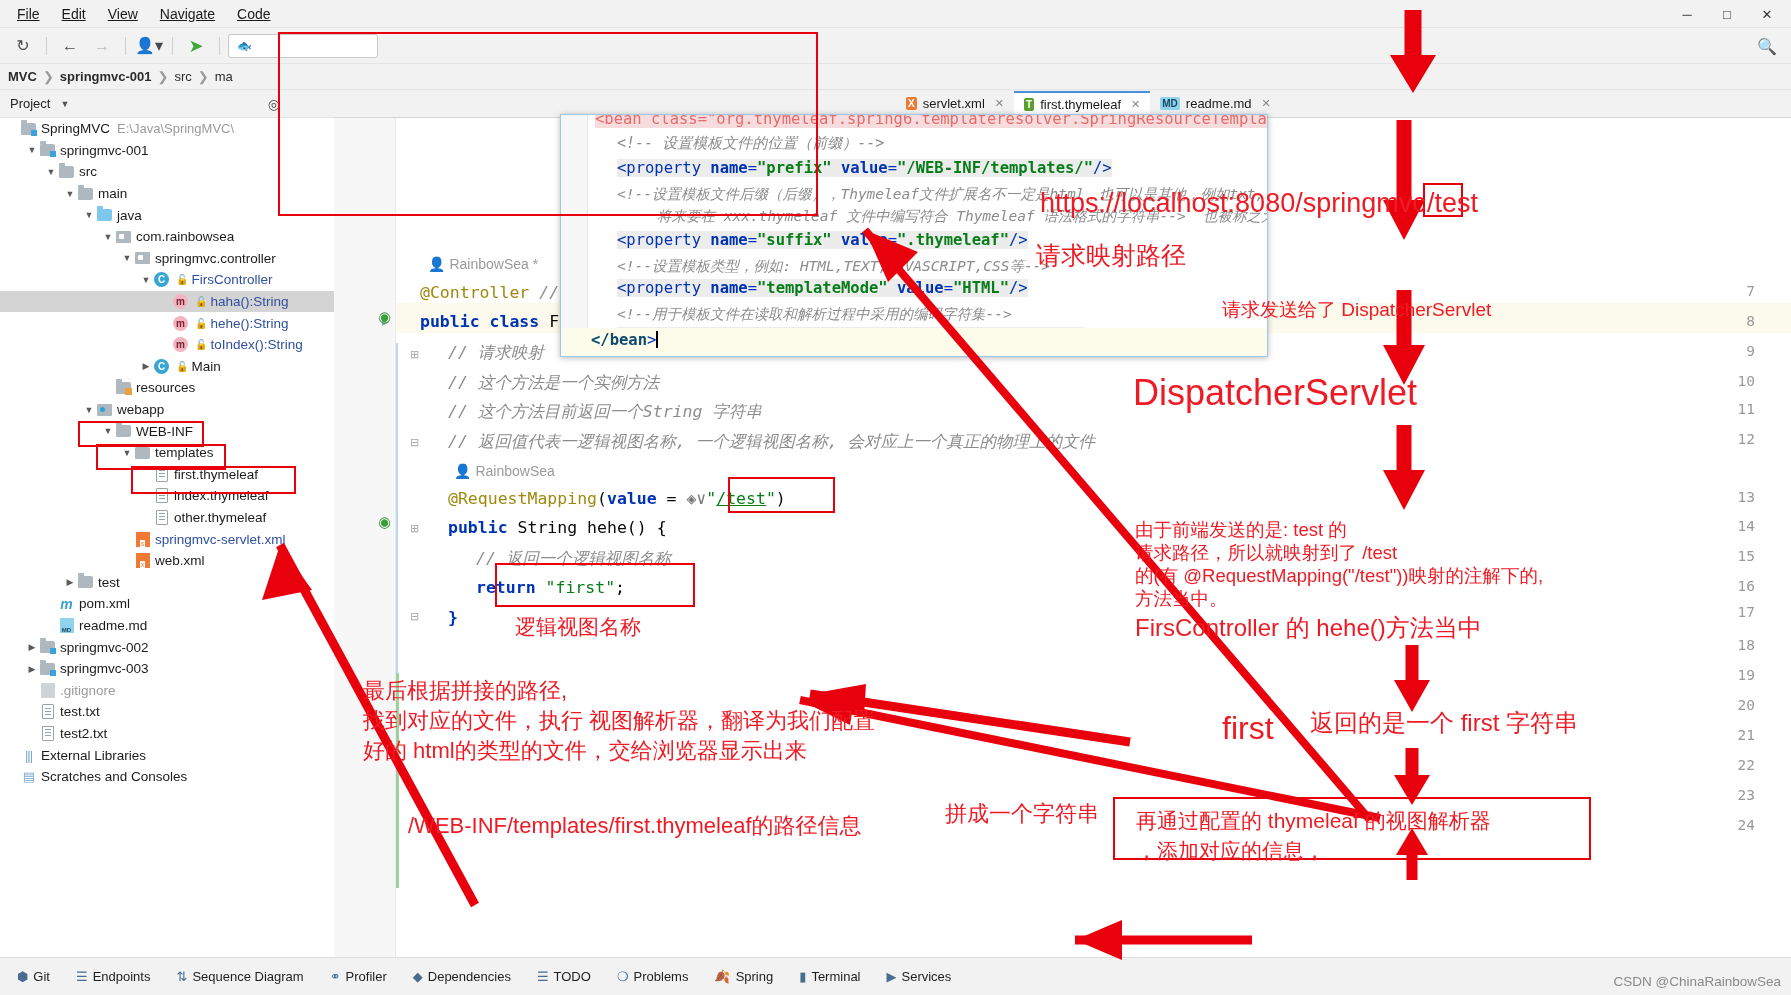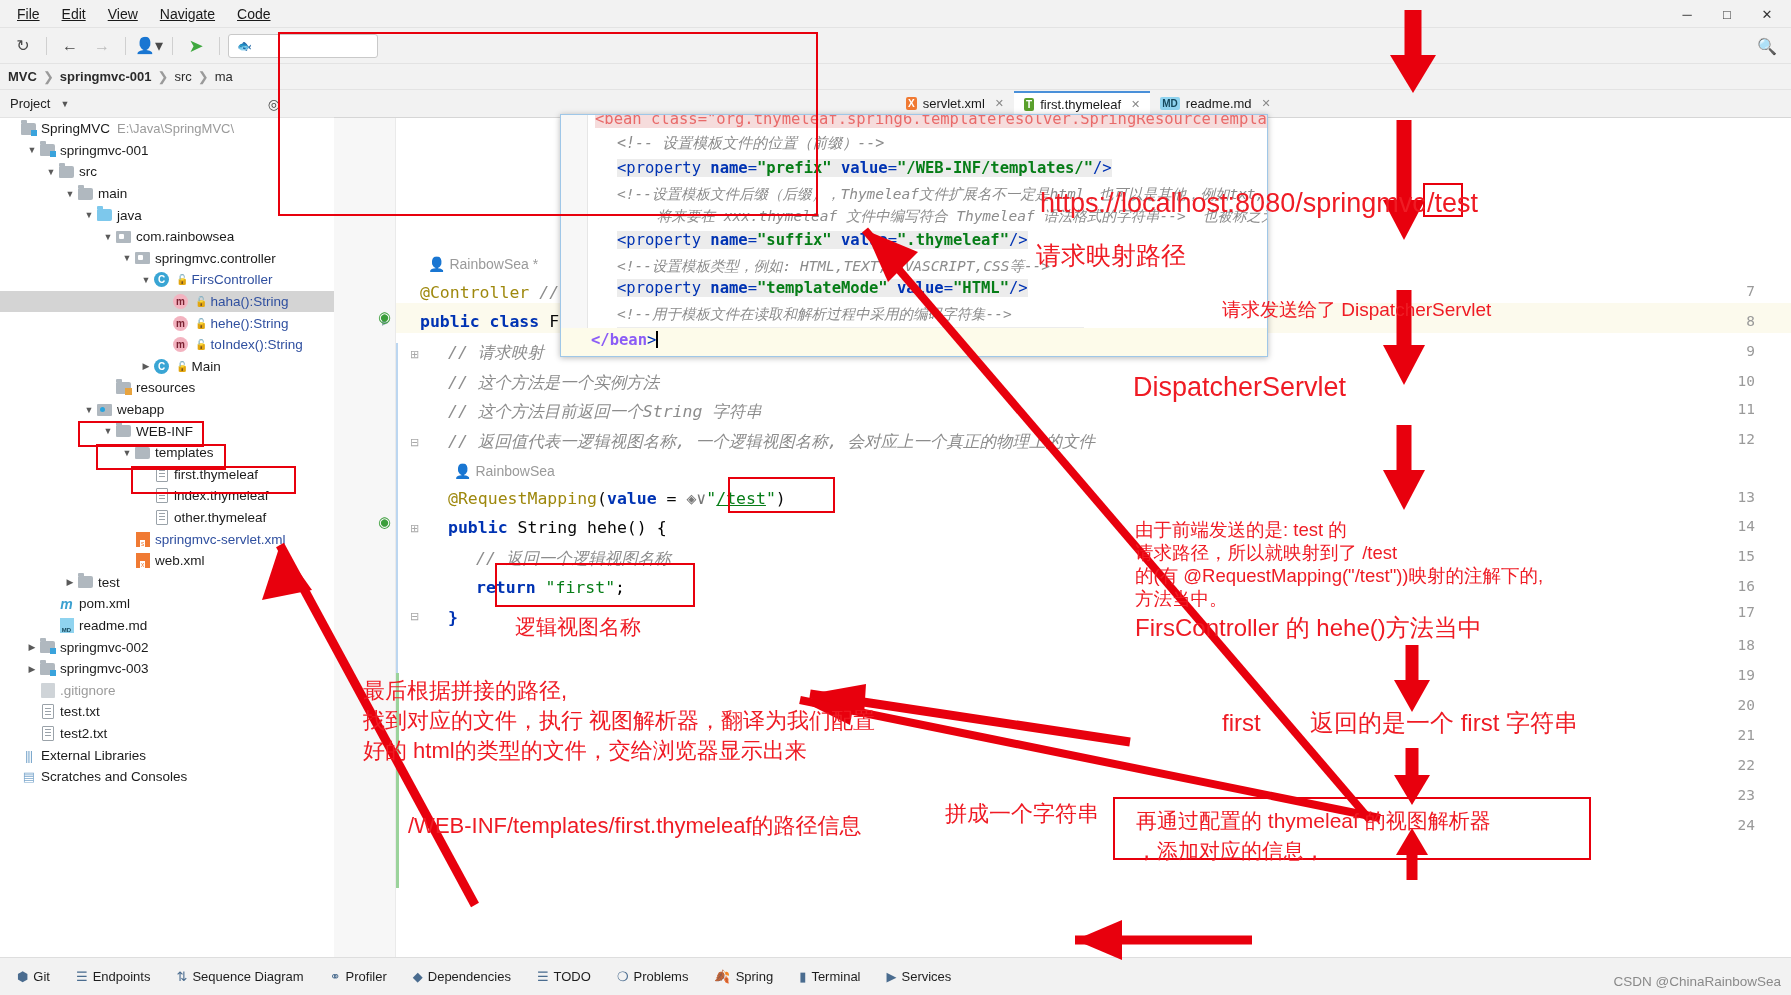--- a/index.html
+++ b/index.html
@@ -558,21 +558,21 @@
       <div class="pline cm" style="left:56px;top:19px;font-size:15px">&lt;!-- 设置模板文件的位置（前缀）--&gt;</div>
       <div class="pline codebg" style="left:56px;top:44px"><span style="color:#0033b3">&lt;property </span><span style="color:#0033b3;font-weight:bold">name</span><span style="color:#0033b3">=</span><span style="color:#067d17;font-weight:bold">"prefix"</span><span style="color:#0033b3;font-weight:bold"> value</span><span style="color:#0033b3">=</span><span style="color:#067d17;font-weight:bold">"/WEB-INF/templates/"</span><span style="color:#0033b3">/&gt;</span></div>
       <div class="pline cm" style="left:56px;top:70px;font-size:14.5px">&lt;!--设置模板文件后缀（后缀），Thymeleaf文件扩展名不一定是html，也可以是其他，例如txt,</div>
       <div class="pline cm" style="left:96px;top:92px;font-size:14.5px">将来要在 xxx.thymeleaf 文件中编写符合 Thymeleaf 语法格式的字符串--&gt;  也被称之为"模</div>
       <div class="pline codebg" style="left:56px;top:116px"><span style="color:#0033b3">&lt;property </span><span style="color:#0033b3;font-weight:bold">name</span><span style="color:#0033b3">=</span><span style="color:#067d17;font-weight:bold">"suffix"</span><span style="color:#0033b3;font-weight:bold"> value</span><span style="color:#0033b3">=</span><span style="color:#067d17;font-weight:bold">".thymeleaf"</span><span style="color:#0033b3">/&gt;</span></div>
       <div class="pline cm" style="left:56px;top:142px;font-size:14.5px">&lt;!--设置模板类型，例如: HTML,TEXT,JAVASCRIPT,CSS等--&gt;</div>
       <div class="pline codebg" style="left:56px;top:164px"><span style="color:#0033b3">&lt;property </span><span style="color:#0033b3;font-weight:bold">name</span><span style="color:#0033b3">=</span><span style="color:#067d17;font-weight:bold">"templateMode"</span><span style="color:#0033b3;font-weight:bold"> value</span><span style="color:#0033b3">=</span><span style="color:#067d17;font-weight:bold">"HTML"</span><span style="color:#0033b3">/&gt;</span></div>
       <div class="pline cm" style="left:56px;top:190px;font-size:14.5px">&lt;!--用于模板文件在读取和解析过程中采用的编码字符集--&gt;</div>
       <div class="pline codebg" style="left:56px;top:212px"><span style="color:#0033b3">&lt;property </span><span style="color:#0033b3;font-weight:bold">name</span><span style="color:#0033b3">=</span><span style="color:#067d17;font-weight:bold">"characterEncoding"</span><span style="color:#0033b3;font-weight:bold"> value</span><span style="color:#0033b3">=</span><span style="color:#067d17;font-weight:bold">"UTF-8"</span><span style="color:#0033b3">/&gt;</span></div>
       <div class="footer">
-        <div class="pline" style="left:30px;top:3px"><span style="color:#8b5cf6;font-weight:bold">&lt;/bean</span><span style="color:#0033b3">&gt;</span><span style="background:#000;display:inline-block;width:2px;height:17px;vertical-align:-3px"></span></div>
+        <div class="pline" style="left:30px;top:3px"><span style="color:#0c4a6e;font-weight:bold">&lt;/bean</span><span style="color:#0033b3">&gt;</span><span style="background:#000;display:inline-block;width:2px;height:17px;vertical-align:-3px"></span></div>
       </div>
     </div>
   </div>
 
   <svg class="overlay" viewBox="0 0 1791 995">
     <defs>
       <marker id="ah" markerWidth="6" markerHeight="6" refX="2.6" refY="3" orient="auto">
         <path d="M0,0 L6,3 L0,6 z" fill="#e8000d"></path>
       </marker>
     </defs>
@@ -639,27 +639,27 @@
   <div class="rbox" style="left:495px;top:563px;width:200px;height:44px;"></div>
   <div class="rbox" style="left:78px;top:421px;width:126px;height:26px;"></div>
   <div class="rbox" style="left:96px;top:444px;width:130px;height:26px;"></div>
   <div class="rbox" style="left:131px;top:466px;width:165px;height:28px;"></div>
   <div class="rbox" style="left:1113px;top:797px;width:478px;height:63px;"></div>
 
   <div class="rtext" style="left:1040px;top:186px;font-size:27px;">https://localhost:8080/springmvc</div>
   <div class="rtext" style="left:1427px;top:186px;font-size:27px;">/test</div>
   <div class="rtext" style="left:1036px;top:239px;font-size:25px;">请求映射路径</div>
   <div class="rtext" style="left:1222px;top:298px;font-size:19px;">请求发送给了 DispatcherServlet</div>
-  <div class="rtext" style="left:1133px;top:370px;font-size:27px;">DispatcherServlet</div>
+  <div class="rtext" style="left:1133px;top:370px;font-size:36px;">DispatcherServlet</div>
   <div class="rtext" style="left:1135px;top:518px;font-size:18.5px;line-height:23px;">由于前端发送的是: test 的
 请求路径，所以就映射到了 /test
 的(有 @RequestMapping("/test"))映射的注解下的,
 方法当中。</div>
   <div class="rtext" style="left:1135px;top:613px;font-size:24px;">FirsController 的 hehe()方法当中</div>
-  <div class="rtext" style="left:1222px;top:708px;font-size:24px;">first</div>
+  <div class="rtext" style="left:1222px;top:708px;font-size:32px;">first</div>
   <div class="rtext" style="left:1310px;top:708px;font-size:24px;">返回的是一个 first 字符串</div>
   <div class="rtext" style="left:515px;top:614px;font-size:21px;">逻辑视图名称</div>
   <div class="rtext" style="left:408px;top:812px;font-size:22px;">/WEB-INF/templates/first.thymeleaf的路径信息</div>
   <div class="rtext" style="left:363px;top:676px;font-size:22px;line-height:30px;">最后根据拼接的路径,
 找到对应的文件，执行 视图解析器，翻译为我们配置
 好的 html的类型的文件，交给浏览器显示出来</div>
   <div class="rtext" style="left:945px;top:800px;font-size:22px;">拼成一个字符串</div>
   <div class="rtext" style="left:1136px;top:806px;font-size:21px;line-height:30px;">再通过配置的 thymeleaf 的视图解析器
 ，添加对应的信息，</div>
 

